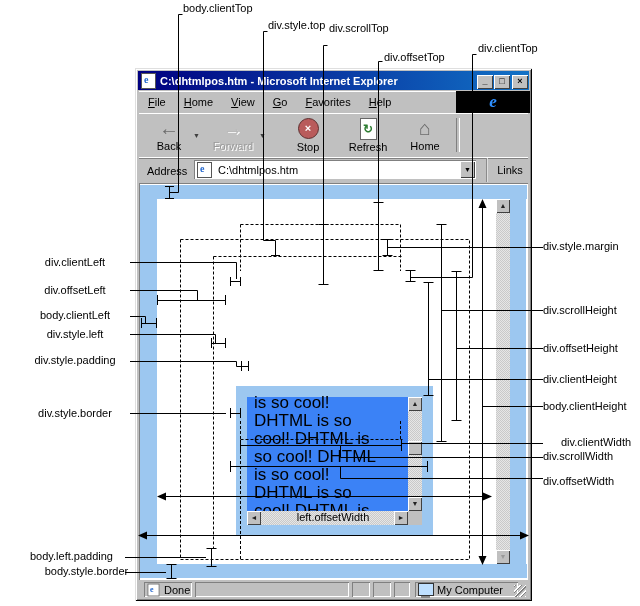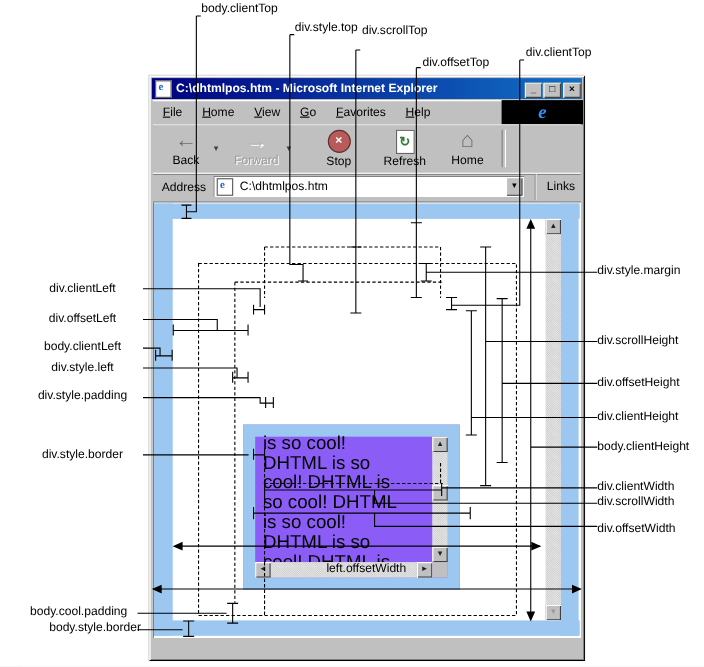--- a/index.html
+++ b/index.html
@@ -49,21 +49,21 @@
   
   #clientframe{position:absolute;left:4px;top:115px;width:389px;height:397px;background:#fff;
                box-shadow:inset 1px 1px 0 #808080, inset -1px -1px 0 #fff;}
   .blueband{position:absolute;background:var(--blue);}
   .hatch{background:#e6e6e6;background-image:linear-gradient(45deg,#c9c9c9 25%,transparent 25%,transparent 75%,#c9c9c9 75%),
          linear-gradient(45deg,#c9c9c9 25%,transparent 25%,transparent 75%,#c9c9c9 75%);
          background-size:2px 2px;background-position:0 0,1px 1px;}
   .sbtn{position:absolute;width:14px;height:14px;background:#c0c0c0;text-align:center;font-size:7px;line-height:14px;color:#222;
         box-shadow:inset 1px 1px 0 #fff, inset -1px -1px 0 #404040;}
   
-  #dhtmldiv{position:absolute;left:82px;top:203px;width:175px;height:128px;border:11px solid var(--blue);background:#8b5cf6;}
+  #dhtmldiv{position:absolute;left:97px;top:203px;width:175px;height:128px;border:11px solid var(--blue);background:#3b82f6;}
   #divtext{position:absolute;left:0;top:-3px;width:161px;height:117px;overflow:hidden;
            font-size:17px;line-height:18px;color:#000;padding-left:7px;box-sizing:border-box;}
   #divvscroll{position:absolute;left:161px;top:0;width:14px;height:114px;}
   #divhscroll{position:absolute;left:0;top:114px;width:161px;height:14px;}
   #divcorner{position:absolute;left:161px;top:114px;width:14px;height:14px;background:#c0c0c0;}
   
   #statusbar{position:absolute;left:4px;top:513px;width:389px;height:18px;font-size:11px;}
   .spanel{position:absolute;top:1px;height:15px;box-shadow:inset 1px 1px 0 #808080, inset -1px -1px 0 #fff;
           display:flex;align-items:center;font-size:11px;}
   .compicon{width:14px;height:11px;border:1px solid #333;background:#bfe0ff;margin:0 3px;position:relative;}
@@ -88,26 +88,26 @@
   <div class="lbl r" style="left:0;width:110px;top:309px">body.clientLeft</div>
   <div class="lbl r" style="left:0;width:110px;top:328px">div.style.left</div>
   <div class="lbl r" style="left:0;width:110px;top:354px">div.style.padding</div>
   <div class="lbl r" style="left:0;width:110px;top:407px">div.style.border</div>
 
   <div class="lbl" style="left:523px;top:240px">div.style.margin</div>
   <div class="lbl" style="left:523px;top:304px">div.scrollHeight</div>
   <div class="lbl" style="left:523px;top:342px">div.offsetHeight</div>
   <div class="lbl" style="left:523px;top:373px">div.clientHeight</div>
   <div class="lbl" style="left:523px;top:400px">body.clientHeight</div>
-  <div class="lbl" style="left:523px;top:436px">div.clientWidth</div>
+  <div class="lbl" style="left:541px;top:436px">div.clientWidth</div>
   <div class="lbl" style="left:523px;top:450px">div.scrollWidth</div>
   <div class="lbl" style="left:523px;top:475px">div.offsetWidth</div>
 
   <div class="lbl" style="left:118px;width:390px;top:511px;text-align:center">left.offsetWidth</div>
-  <div class="lbl r" style="left:0;width:103px;top:550px">body.cool.padding</div>
+  <div class="lbl r" style="left:0;width:103px;top:550px">body.left.padding</div>
   <div class="lbl r" style="left:15px;width:103px;top:565px">body.style.border</div>
 
   <div id="win">
 
     <div id="titlebar">
       <span class="pageicon"></span>
       <span id="titletext">C:\dhtmlpos.htm - Microsoft Internet Explorer</span>
       <span class="winbtn" style="left:339px">_</span>
       <span class="winbtn" style="left:356px">□</span>
       <span class="winbtn" style="left:374px">×</span>
@@ -190,20 +190,35 @@
           <div class="sbtn" style="left:0;top:100px">▼</div>
         </div>
         <div id="divhscroll" class="hatch">
           <div class="sbtn" style="left:0;top:0">◄</div>
           <div class="sbtn" style="left:147px;top:0">►</div>
         </div>
         <div id="divcorner"></div>
       </div>
     </div>
 
+    <div id="statusbar">
+      <div class="spanel" style="left:5px;width:48px">
+        <span class="pageicon" style="transform:scale(.8);margin-left:2px"></span>
+        <span style="margin-left:3px">Done</span>
+      </div>
+      <div class="spanel" style="left:56px;width:154px"></div>
+      <div class="spanel" style="left:213px;width:18px"></div>
+      <div class="spanel" style="left:234px;width:18px"></div>
+      <div class="spanel" style="left:255px;width:16px"></div>
+      <div class="spanel" style="left:276px;width:103px">
+        <span class="compicon"></span>
+        <span>My Computer</span>
+      </div>
+      <div id="grip"></div>
+    </div>
   </div>
 
   <svg id="lines" width="640" height="606">
 
     <path fill="none" stroke="#000" stroke-width="1" stroke-dasharray="3,2" d="M160.5,239.5 H449.5 V559.5 H160.5 Z
          M220.5,224.5 H380.5 M220.5,224.5 V271 M220.5,421 V559
          M380.5,224.5 V271 M380.5,421 V439
          M220.5,439.5 H382.5 M193.5,256.5 H383 M193.5,256.5 V548"></path>
 
     <path fill="none" stroke="#000" stroke-width="1" d="M158.5,14.5 h4 M158.5,14.5 V192.5 H149.5 M149.5,186 V199 M145,186.5 h9 M145,198.5 h9

